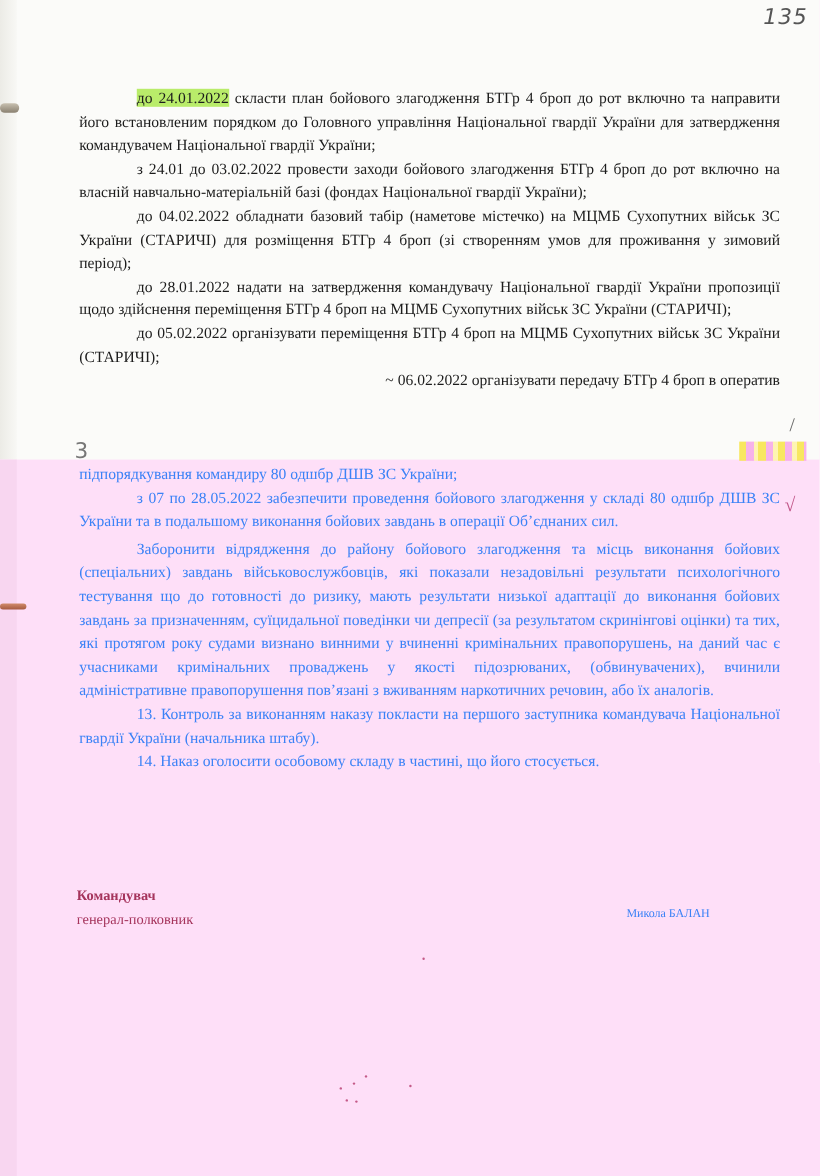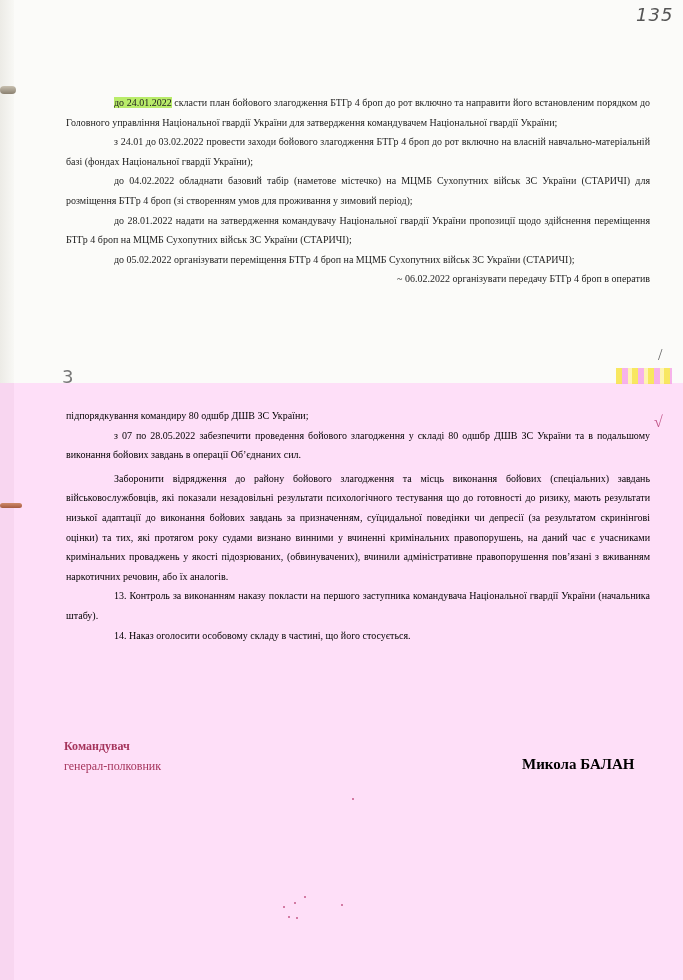--- a/index.html
+++ b/index.html
@@ -15,32 +15,32 @@
     .overlay-left { position: absolute; left: 0; top: 383px; width: 14px; height: 597px; background: #f8d6f0; }
     .page-num {
       position: absolute; left: 636px; top: 4px; font-size: 18px; color: #555;
       font-style: italic; letter-spacing: 1px; font-family: "DejaVu Sans", sans-serif;
     }
     .binder-ring { position: absolute; left: 0; top: 86px; width: 16px; height: 8px; border-radius: 4px;
       background: linear-gradient(#c8c0b0, #8a8070); }
     .binder-ring2 { position: absolute; left: 0; top: 503px; width: 22px; height: 5px; border-radius: 3px;
       background: linear-gradient(#d08a6a, #a55a40); }
     .text {
-      position: absolute; left: 66px; width: 584px; font-size: 10px; line-height: 19.6px;
-      color: #1c1c1c; text-align: justify; margin-top: 21px;
+      position: absolute; left: 66px; width: 584px; font-size: 13px; line-height: 19.6px;
+      color: #1c1c1c; text-align: justify;
     }
-    .text.pink { color: #000000; }
+    .text.pink { color: #3b82f6; }
     .para { margin: 0; text-indent: 48px; text-align: justify; }
     .hl { background: #b9ec6a; }
     .mark3 { position: absolute; left: 62px; top: 366px; font-size: 18px; color: #777; font-family: "DejaVu Sans", sans-serif; }
     .tick { position: absolute; font-size: 16px; color: #666; }
     .noise { position: absolute; left: 616px; top: 368px; width: 56px; height: 16px;
       background: repeating-linear-gradient(90deg, #f7e23a 0 6px, #f5a0e6 6px 12px, #fff3a0 12px 16px); opacity: .8; }
     .sign-left { position: absolute; left: 64px; top: 736px; font-size: 12px; line-height: 20px; font-weight: bold; color: #a5345c; }
-    .sign-right { position: absolute; left: 522px; top: 756px; font-size: 15px; font-weight: bold; color: #000000; }
+    .sign-right { position: absolute; left: 522px; top: 756px; font-size: 10px; font-weight: normal; color: #3b82f6; }
     .dot { position: absolute; width: 2px; height: 2px; background: #c45a88; border-radius: 1px; }
   </style>
 </head>
 <body>
 
 <div class="page">
   <div class="top-scan"></div>
   <div class="left-shadow"></div>
   <div class="overlay"></div>
   <div class="overlay-left"></div>

